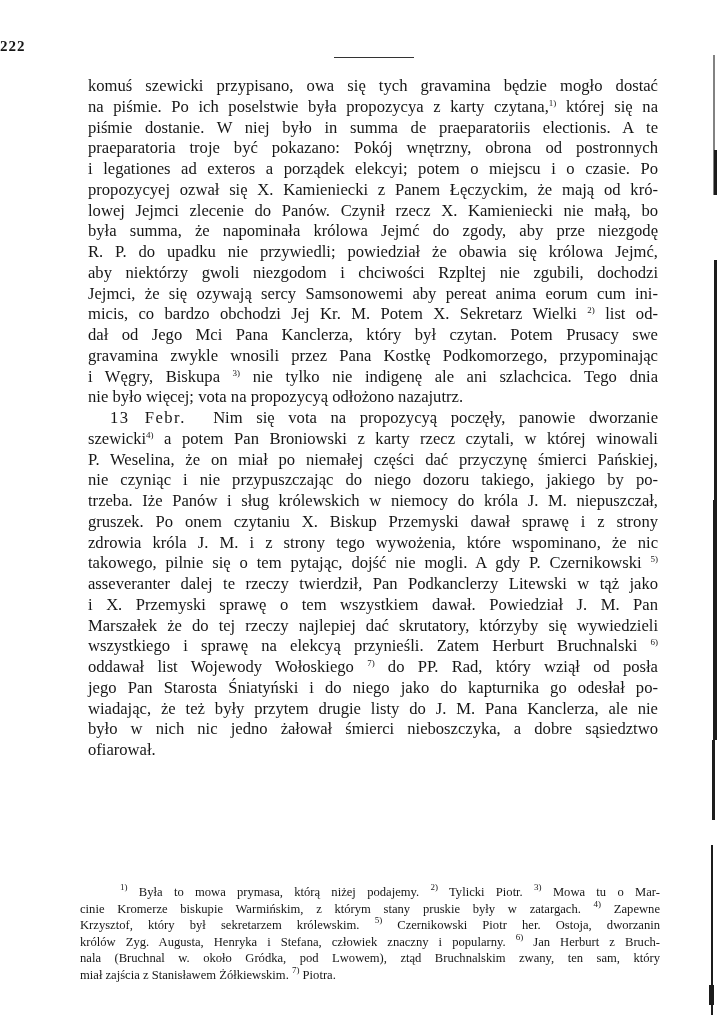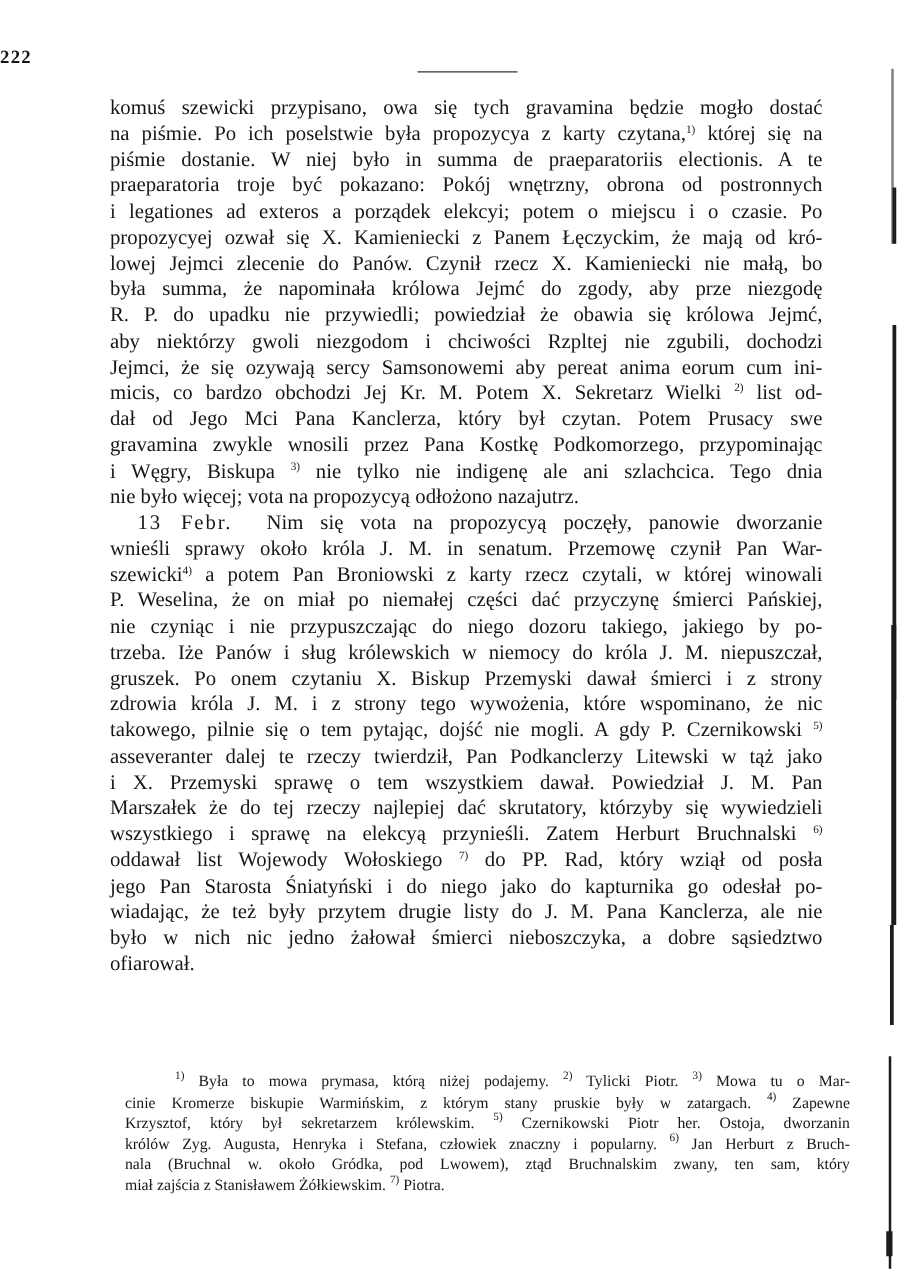--- a/index.html
+++ b/index.html
@@ -57,26 +57,25 @@
   .date {
     letter-spacing: 1.5px;
   }
   sup, .fnref {
     font-size: 9px;
     vertical-align: 6px;
     line-height: 0;
   }
   .footnotes {
     position: absolute;
-    top: 857px;
+    top: 884px;
     left: 80px;
     width: 580px;
     font-size: 12.6px;
     line-height: 16.5px;
-    margin-left: 20px;
   }
   .fnline {
     display: block;
     white-space: nowrap;
     text-align: justify;
     text-align-last: justify;
     height: 16.5px;
   }
   .fnline.first { padding-left: 40px; }
   .fnline.last { text-align-last: left; }
@@ -110,26 +109,25 @@
   <span class="line">R. P. do upadku nie przywiedli; powiedział że obawia się królowa Jejmć,</span>
   <span class="line">aby niektórzy gwoli niezgodom i chciwości Rzpltej nie zgubili, dochodzi</span>
   <span class="line">Jejmci, że się ozywają sercy Samsonowemi aby pereat anima eorum cum ini-</span>
   <span class="line"><span>micis, co bardzo obchodzi Jej Kr. M. Potem X. Sekretarz Wielki</span> <sup>2)</sup> <span>list od-</span></span>
   <span class="line">dał od Jego Mci Pana Kanclerza, który był czytan. Potem Prusacy swe</span>
   <span class="line">gravamina zwykle wnosili przez Pana Kostkę Podkomorzego, przypominając</span>
   <span class="line"><span>i Węgry, Biskupa</span> <sup>3)</sup> <span>nie tylko nie indigenę ale ani szlachcica. Tego dnia</span></span>
   <span class="line last">nie było więcej; vota na propozycyą odłożono nazajutrz.</span>
 
   <span class="line indent"><span class="date">13 Febr.</span>&nbsp; <span>Nim się vota na propozycyą poczęły, panowie dworzanie</span></span>
-  <span class="line">wnieśli sprawy około króla J. M. in senatum. Przemowę czynił Pan War-</span>
   <span class="line"><span>szewicki</span><sup>4)</sup> <span>a potem Pan Broniowski z karty rzecz czytali, w której winowali</span></span>
   <span class="line">P. Weselina, że on miał po niemałej części dać przyczynę śmierci Pańskiej,</span>
   <span class="line">nie czyniąc i nie przypuszczając do niego dozoru takiego, jakiego by po-</span>
   <span class="line">trzeba. Iże Panów i sług królewskich w niemocy do króla J. M. niepuszczał,</span>
-  <span class="line">gruszek. Po onem czytaniu X. Biskup Przemyski dawał śmierci i z strony</span>
+  <span class="line">gruszek. Po onem czytaniu X. Biskup Przemyski dawał sprawę i z strony</span>
   <span class="line">zdrowia króla J. M. i z strony tego wywożenia, które wspominano, że nic</span>
   <span class="line"><span>takowego, pilnie się o tem pytając, dojść nie mogli. A gdy P. Czernikowski</span> <sup>5)</sup></span>
   <span class="line">asseveranter dalej te rzeczy twierdził, Pan Podkanclerzy Litewski w tąż jako</span>
   <span class="line">i X. Przemyski sprawę o tem wszystkiem dawał. Powiedział J. M. Pan</span>
   <span class="line">Marszałek że do tej rzeczy najlepiej dać skrutatory, którzyby się wywiedzieli</span>
   <span class="line"><span>wszystkiego i sprawę na elekcyą przynieśli. Zatem Herburt Bruchnalski</span> <sup>6)</sup></span>
   <span class="line"><span>oddawał list Wojewody Wołoskiego</span> <sup>7)</sup> <span>do PP. Rad, który wziął od posła</span></span>
   <span class="line">jego Pan Starosta Śniatyński i do niego jako do kapturnika go odesłał po-</span>
   <span class="line">wiadając, że też były przytem drugie listy do J. M. Pana Kanclerza, ale nie</span>
   <span class="line">było w nich nic jedno żałował śmierci nieboszczyka, a dobre sąsiedztwo</span>

